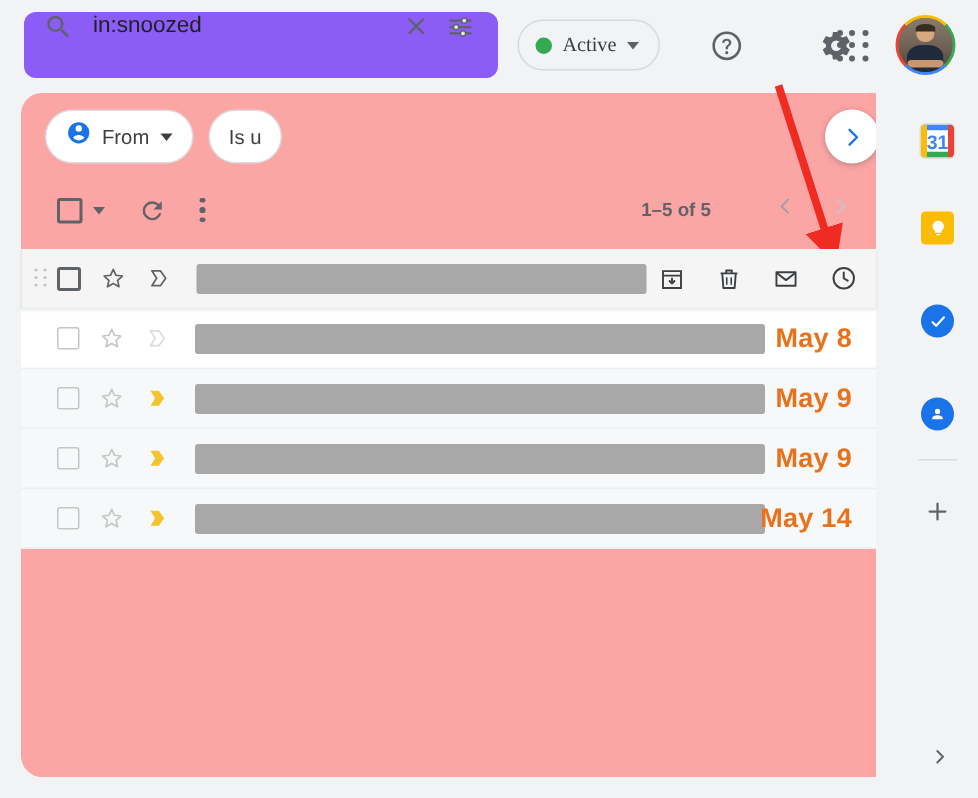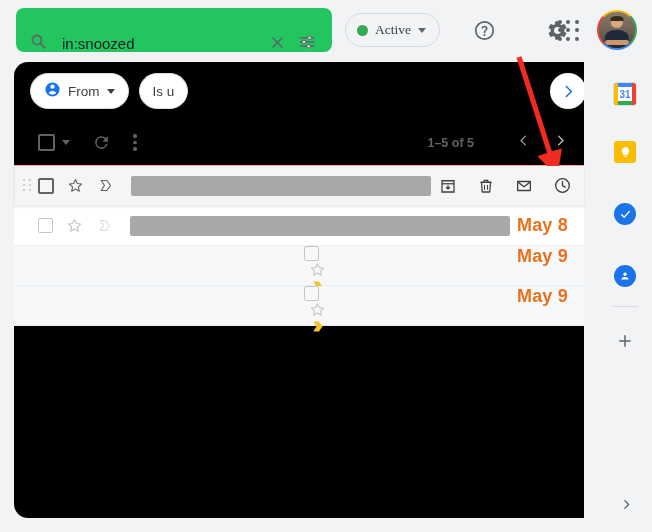--- a/index.html
+++ b/index.html
@@ -12,22 +12,22 @@
   .app { position: relative; width: 652px; height: 532px; }
 
   
   .header {
     position: absolute; top: 0; left: 0; width: 652px; height: 60px;
     display: flex; align-items: center; background: #f1f3f4;
   }
   .search-box {
     position: absolute; left: 16px; top: 8px;
     width: 316px; height: 44px;
-    background: #22c55e; border-radius: 8px;
-    display: flex; align-items: flex-end; padding: 0 10px;
+    background: #8b5cf6; border-radius: 8px;
+    display: flex; align-items: flex-start; padding: 0 10px;
   }
   .search-icon { width: 26px; display: flex; justify-content: center; align-items: center; flex: none; }
   .search-text {
     flex: 1; font-size: 15px; color: #202124; padding-left: 10px;
     white-space: nowrap; overflow: hidden;
   }
   .search-btn { width: 30px; display: flex; justify-content: center; align-items: center; flex: none; }
 
   .status-chip {
     position: absolute; left: 345px; top: 13px;
@@ -68,21 +68,21 @@
   .av-hair { position: absolute; left: 50%; top: 11%; width: 36%; height: 15%;
     transform: translateX(-50%); border-radius: 50% 50% 0 0; background: #3a2b21; }
   .av-body { position: absolute; left: 50%; bottom: 0; width: 68%; height: 50%;
     transform: translateX(-50%); border-radius: 42% 42% 0 0; background: #1f2a3a; }
   .av-arm { position: absolute; bottom: 8%; left: 18%; width: 64%; height: 14%;
     border-radius: 7px; background: #c9966d; }
 
   
   .panel {
     position: absolute; left: 14px; top: 62px; width: 570px; height: 456px;
-    background: #000000; border-radius: 14px 0 0 14px; text-align: center;
+    background: #fca5a5; border-radius: 14px 0 0 14px; text-align: center;
   }
 
   
   .chips {
     position: relative; height: 58px; display: flex; align-items: center;
     padding-left: 16px; gap: 10px; overflow: hidden;
   }
   .chip {
     height: 36px; border: 1px solid #dadce0; border-radius: 18px; background: #fff;
     display: flex; align-items: center; gap: 7px; padding: 0 13px; flex: none;
@@ -91,41 +91,41 @@
   .chip .caret-down { border-top-color: #3c4043; }
   .scroll-next {
     position: absolute; left: 536px; top: 11px; width: 36px; height: 36px;
     border-radius: 50%; background: #fff; box-shadow: 0 1px 4px rgba(60,64,67,.35);
     display: flex; align-items: center; justify-content: center;
   }
 
   
   .toolbar {
     height: 46px; display: flex; align-items: center; padding: 0 0 0 24px;
-    position: relative; border-bottom: 1px solid #fca5a5;
+    position: relative; border-bottom: 6px solid #fca5a5;
   }
   .tb-chk { width: 17px; height: 17px; border: 2px solid #5f6368; border-radius: 2px; }
   .tb-item { display: flex; align-items: center; justify-content: center; }
   .tb-gap-a { margin-left: 7px; }
   .tb-gap-b { margin-left: 22px; }
   .kebab { display: flex; flex-direction: column; gap: 3px; align-items: center; }
   .kebab i { width: 3.5px; height: 3.5px; border-radius: 50%; background: #5f6368; }
   .count {
     position: absolute; right: 110px; font-size: 12.5px; color: #5f6368; font-weight: 600;
   }
   .pager { position: absolute; right: 16px; display: flex; gap: 22px; align-items: center; }
 
   
   .rows { position: relative; }
   .row {
     position: relative; height: 40px; display: flex; align-items: center;
     border-bottom: 1px solid #eceff1; padding-left: 24px;
   }
   .row.hover { background: #f5f5f5; box-shadow: inset 1px 0 0 #e8eaed, 0 1px 2px rgba(60,64,67,.12); z-index: 2; }
-  .row.tint { background: #f7f8f9; flex-direction: column; }
+  .row.tint { background: #f7f8f9; }
   .row.plain { background: #ffffff; }
   .drag-dots {
     position: absolute; left: 9px; width: 9px; height: 14px;
     display: grid; grid-template-columns: repeat(2, 1fr); grid-template-rows: repeat(3, 1fr); gap: 2px;
   }
   .drag-dots i { width: 2.2px; height: 2.2px; border-radius: 50%; background: #bdc1c6; }
   .r-chk { width: 15px; height: 15px; border: 1.6px solid #c4c7c5; border-radius: 2px; flex: none; }
   .r-chk.dark { border-color: #5f6368; border-width: 2px; width: 16px; height: 16px; }
   .r-star { margin-left: 13px; flex: none; display: flex; }
   .r-imp { margin-left: 13px; flex: none; display: flex; }
@@ -155,21 +155,21 @@
   }
 
   
   .g-cal { width: 22px; height: 22px; border-radius: 3px; position: relative; background: #fff;
     box-shadow: 0 0 0 1px #dadce0; overflow: hidden; }
   .g-cal .top { position: absolute; top: 0; left: 0; right: 0; height: 4px; background: #4285f4; }
   .g-cal .bot { position: absolute; bottom: 0; left: 0; right: 0; height: 4px; background: #34a853; }
   .g-cal .lf { position: absolute; top: 0; bottom: 0; left: 0; width: 4px; background: #fbbc05; }
   .g-cal .rt { position: absolute; top: 0; bottom: 0; right: 0; width: 4px; background: #ea4335; }
   .g-cal .num { position: absolute; inset: 4px; display: flex; align-items: center; justify-content: center;
-    font-size: 10px; font-weight: bold; color: #4285f4; background: #fff; }
+    font-size: 13px; font-weight: bold; color: #4285f4; background: #fff; }
 
   .g-keep { width: 22px; height: 22px; border-radius: 3px; background: #fbbc04;
     display: flex; align-items: center; justify-content: center; }
   .g-tasks { width: 22px; height: 22px; border-radius: 50%; background: #1a73e8;
     display: flex; align-items: center; justify-content: center; position: relative; }
   .g-contacts { width: 22px; height: 22px; border-radius: 50%; background: #1a73e8;
     display: flex; align-items: center; justify-content: center; }
 
   
   .annotation { position: absolute; left: 0; top: 0; width: 652px; height: 532px; pointer-events: none; }
@@ -402,20 +402,35 @@
         </span>
         <span class="r-imp">
           <svg width="17" height="17" viewBox="0 0 24 24">
               <path fill="#f4c430" d="M6 5h8l5 7-5 7H6l4.5-7z"></path>
             </svg>
         </span>
         <span class="subject-bar" style="width:380px"></span>
         <span class="row-date">May 9</span>
       </div>
 
+      <div class="row tint">
+        <span class="r-chk"></span>
+        <span class="r-star">
+          <svg width="17" height="17" viewBox="0 0 24 24">
+              <path fill="none" stroke="#c4c7c5" stroke-width="1.6" stroke-linejoin="round" d="M12 3.6l2.6 5.6 6 .7-4.5 4.1 1.3 6-5.4-3.1-5.4 3.1 1.3-6L3.4 9.9l6-.7z"></path>
+            </svg>
+        </span>
+        <span class="r-imp">
+          <svg width="17" height="17" viewBox="0 0 24 24">
+              <path fill="#f4c430" d="M6 5h8l5 7-5 7H6l4.5-7z"></path>
+            </svg>
+        </span>
+        <span class="subject-bar" style="width:380px"></span>
+        <span class="row-date">May 14</span>
+      </div>
 
     </div>
   </div>
 
   <div class="side-rail">
 
     <div class="rail-icon" style="margin-top:14px">
       <div class="g-cal">
           <div class="top"></div>
           <div class="bot"></div>

